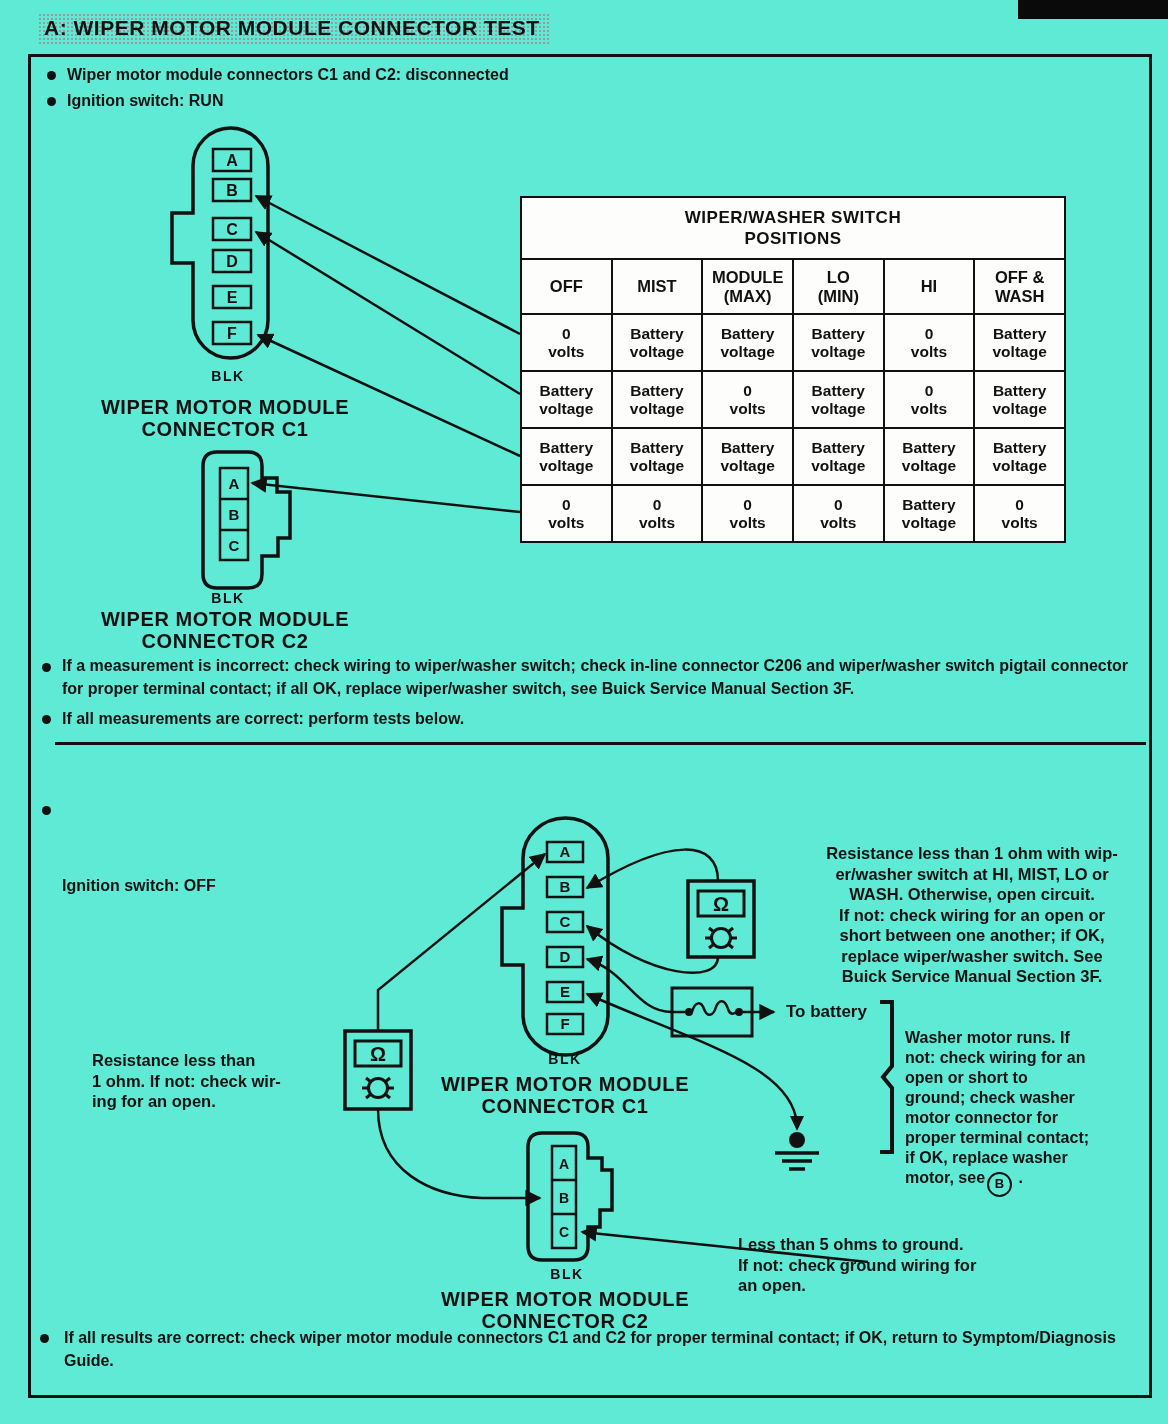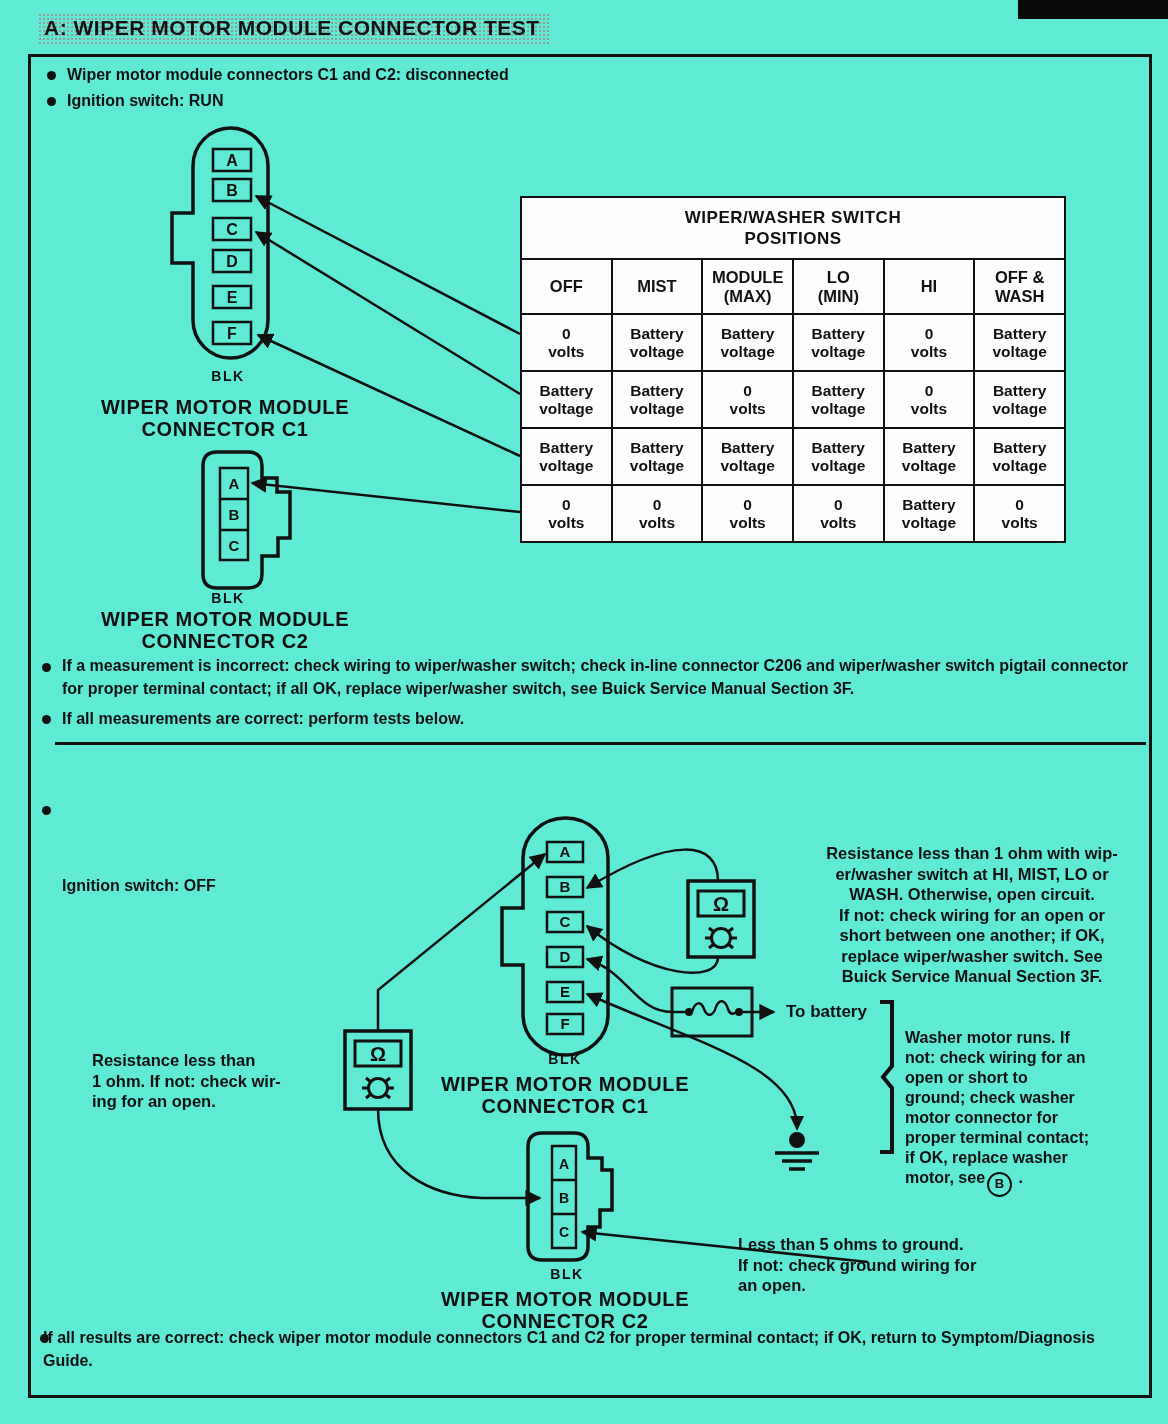--- a/index.html
+++ b/index.html
@@ -302,15 +302,15 @@
   </div>
 
   <div class="abs note" style="left:92px;top:1050px;width:255px;">Resistance less than
 1 ohm. If not: check wir-
 ing for an open.</div>
   <div class="abs note" style="left:738px;top:1234px;width:310px;">Less than 5 ohms to ground.
 If not: check ground wiring for
 an open.</div>
 
   <div class="abs dot" style="left:40px;top:1334px;"></div>
-  <div class="abs btxt" style="left:43px;top:1326px;width:1078px;">If all results are correct: check wiper motor module connectors C1 and C2 for proper terminal contact; if OK, return to Symptom/Diagnosis Guide.</div>
+  <div class="abs btxt" style="left:64px;top:1326px;width:1078px;">If all results are correct: check wiper motor module connectors C1 and C2 for proper terminal contact; if OK, return to Symptom/Diagnosis Guide.</div>
 
 </div>
 
 </body></html>

